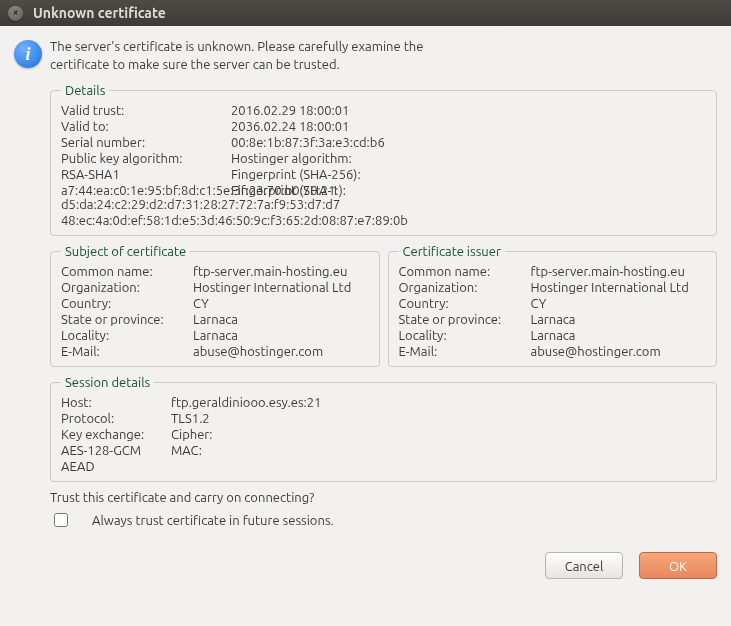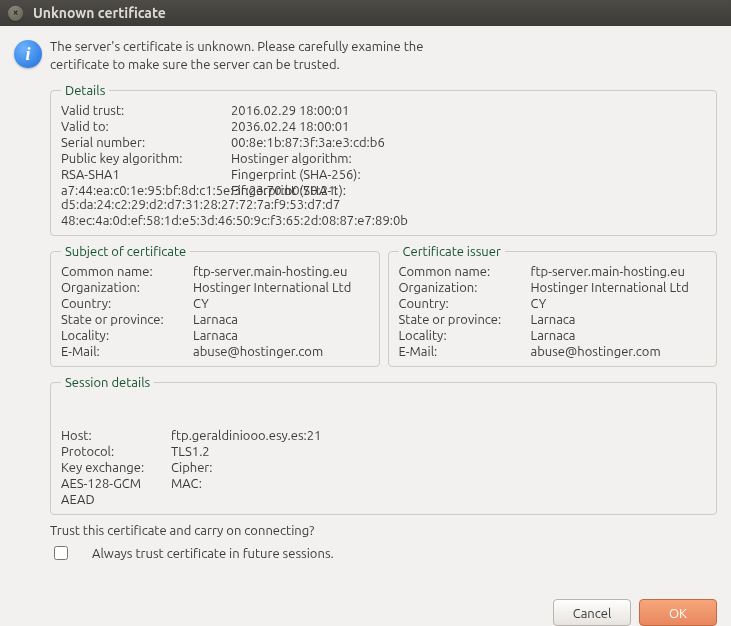--- a/index.html
+++ b/index.html
@@ -88,37 +88,36 @@
     align-items: start;
   }
   .grid span { white-space: pre-line; }
   .details .grid { grid-template-columns: 160px 1fr; }
   .two-col {
     display: flex;
     gap: 8px;
   }
   .two-col fieldset { flex: 1; }
   .subject .grid, .issuer .grid { grid-template-columns: 122px 1fr; }
-  .session .grid { grid-template-columns: 100px 1fr; margin-top: 33px; }
+  .session .grid { grid-template-columns: 100px 1fr; }
   .question { margin: 6px 0 6px 0; }
   .cbrow {
     display: flex;
     align-items: center;
     gap: 21px;
     margin-bottom: 12px;
   }
   .cbrow input[type="checkbox"] {
     width: 14px; height: 14px;
   }
   .buttons {
     display: flex;
     justify-content: flex-end;
-    gap: 8px;
+    gap: 16px;
     padding: 0 14px 12px 0;
-    margin-top: 14px;
   }
   button {
     min-width: 78px;
     height: 27px;
     border-radius: 4px;
     font-size: 13px;
     font-family: inherit;
     cursor: pointer;
   }
   .btn-cancel {

